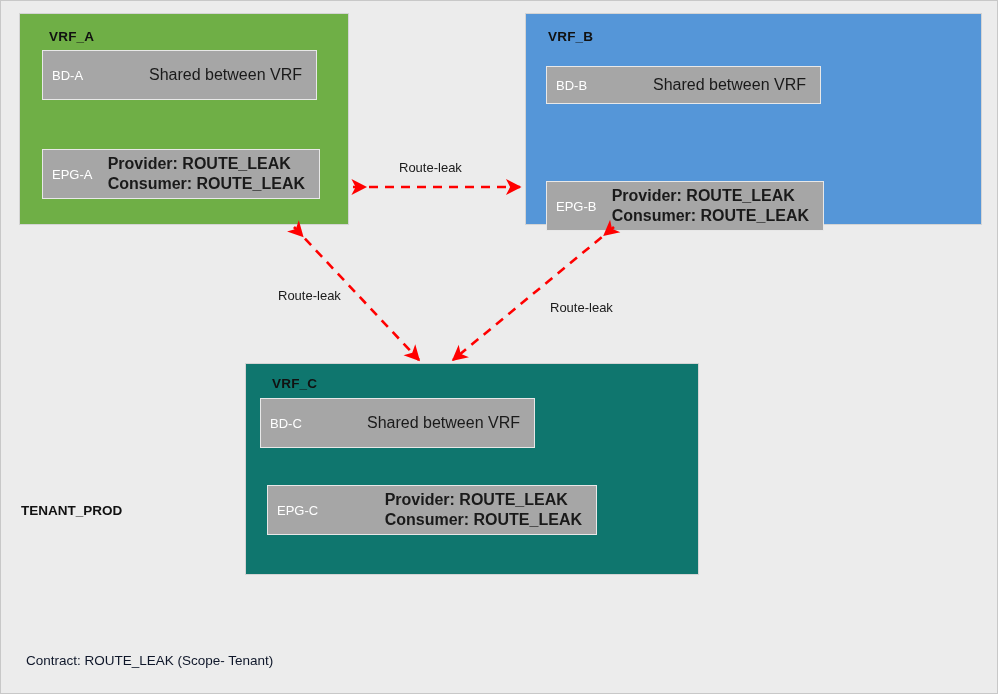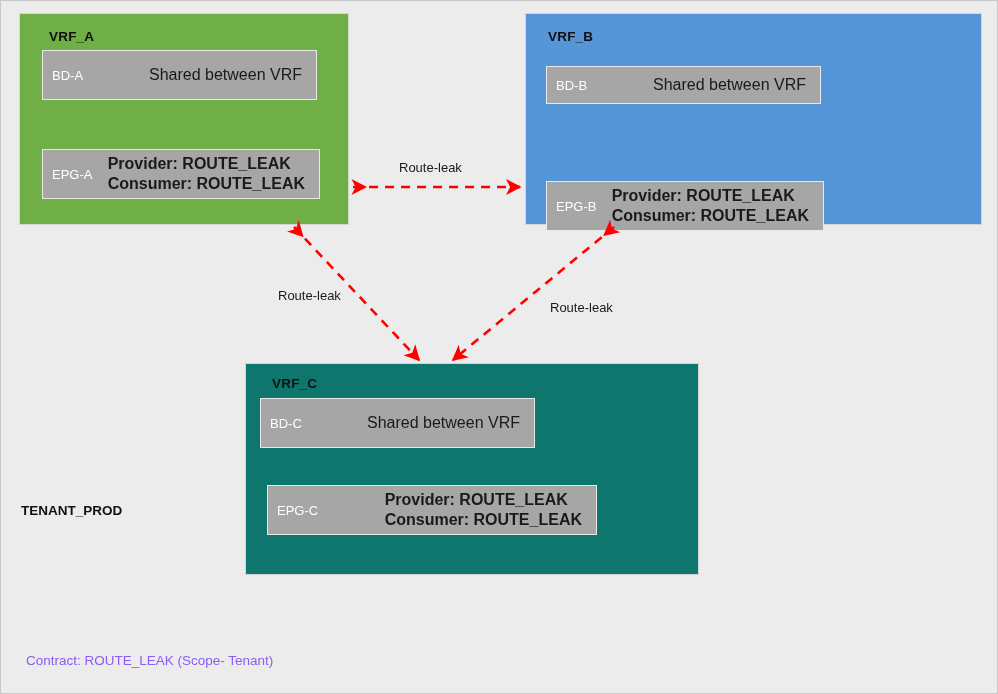--- a/index.html
+++ b/index.html
@@ -95,21 +95,21 @@
     font-size: 13.5px;
     font-weight: bold;
     color: #111111;
     white-space: nowrap;
   }
   .contract-label {
     position: absolute;
     left: 25px;
     top: 652px;
     font-size: 13.5px;
-    color: #8b5cf6;
+    color: #0f172a;
     white-space: nowrap;
   }
 
   
   #arrow-layer {
     position: absolute;
     left: 0;
     top: 0;
     width: 998px;
     height: 694px;

